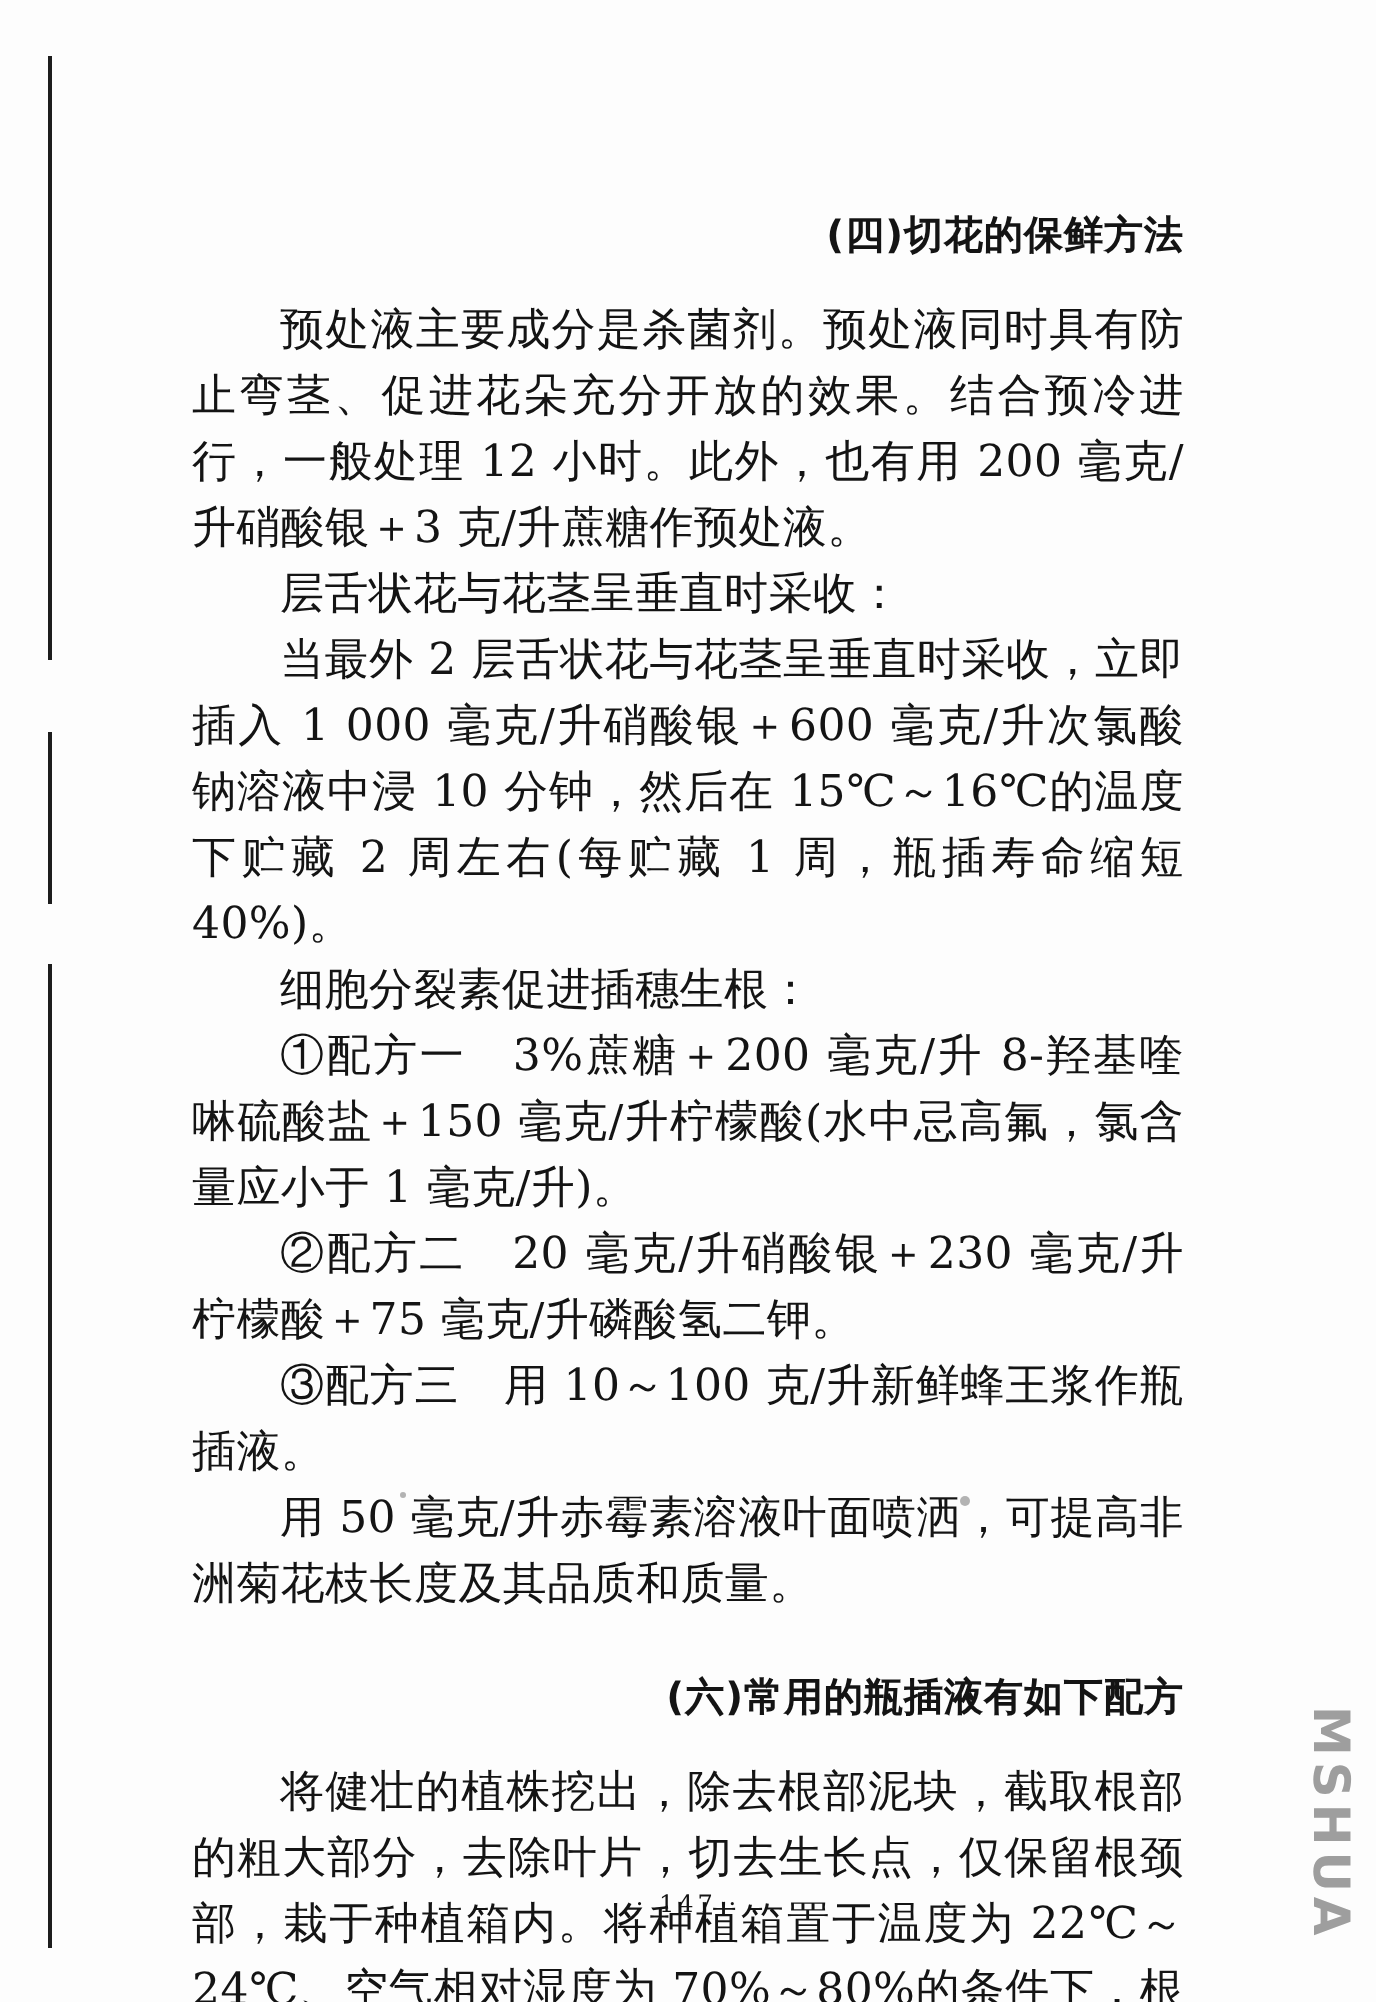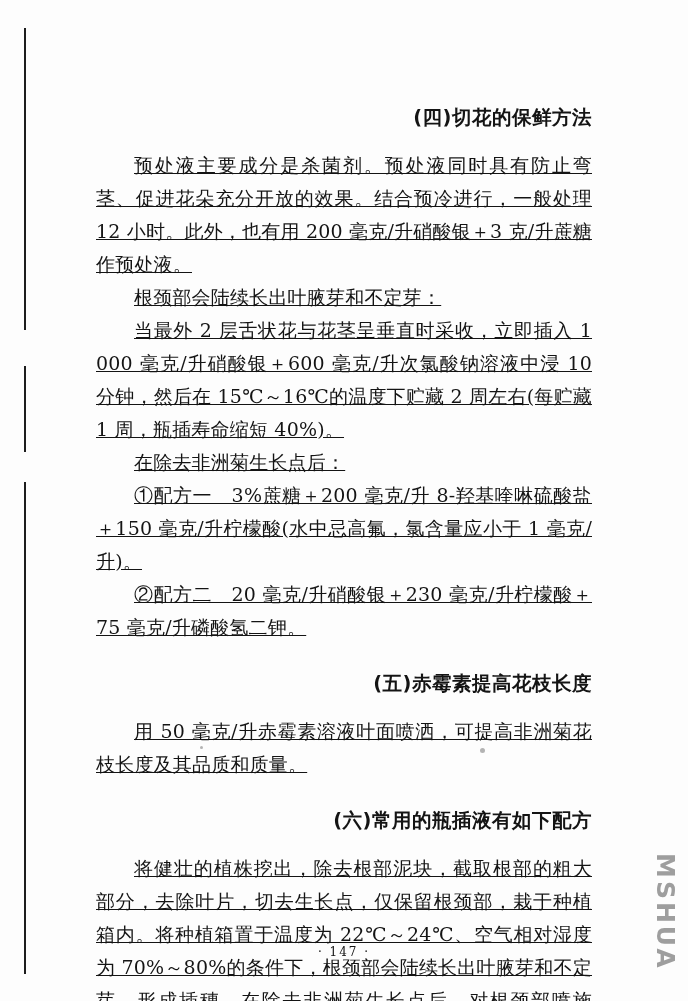--- a/index.html
+++ b/index.html
@@ -60,28 +60,27 @@
     text-align: right;
     margin: 0 0 18px 0;
     letter-spacing: 0.5px;
     font-family: "DejaVu Sans", "Liberation Sans", sans-serif;
   }
   h2.section-heading.spaced-top {
     margin-top: 26px;
   }
 
   p.body-text {
-    font-size: 19px;
+    font-size: 22px;
     line-height: 33px;
     margin: 0;
     text-align: justify;
     text-justify: inter-ideograph;
     text-indent: 2em;
     letter-spacing: 0.2px;
-    text-decoration: underline;
   }
   p.body-text + p.body-text {
     margin-top: 0;
   }
 
   
   .page-number {
     position: absolute;
     left: 0;
     right: 0;
@@ -121,27 +120,27 @@
 <div class="page">
 
   <div class="left-rule"></div>
   <div class="left-rule-gap1"></div>
   <div class="left-rule-gap2"></div>
 
   <div class="content">
 
     <h2 class="section-heading">(四)切花的保鲜方法</h2>
     <p class="body-text">预处液主要成分是杀菌剂。预处液同时具有防止弯茎、促进花朵充分开放的效果。结合预冷进行，一般处理 12 小时。此外，也有用 200 毫克/升硝酸银＋3 克/升蔗糖作预处液。</p>
-    <p class="body-text">根颈部会陆续长出叶腋芽和不定芽：</p>
+    <p class="body-text">层舌状花与花茎呈垂直时采收：</p>
     <p class="body-text">当最外 2 层舌状花与花茎呈垂直时采收，立即插入 1 000 毫克/升硝酸银＋600 毫克/升次氯酸钠溶液中浸 10 分钟，然后在 15℃～16℃的温度下贮藏 2 周左右(每贮藏 1 周，瓶插寿命缩短 40%)。</p>
-    <p class="body-text">在除去非洲菊生长点后：</p>
+    <p class="body-text">细胞分裂素促进插穗生根：</p>
     <p class="body-text">①配方一　3%蔗糖＋200 毫克/升 8-羟基喹啉硫酸盐＋150 毫克/升柠檬酸(水中忌高氟，氯含量应小于 1 毫克/升)。</p>
     <p class="body-text">②配方二　20 毫克/升硝酸银＋230 毫克/升柠檬酸＋75 毫克/升磷酸氢二钾。</p>
+    <p class="body-text">③配方三　用 10～100 克/升新鲜蜂王浆作瓶插液。</p>
 
-    <h2 class="section-heading spaced-top">(五)赤霉素提高花枝长度</h2>
     <p class="body-text">用 50 毫克/升赤霉素溶液叶面喷洒，可提高非洲菊花枝长度及其品质和质量。</p>
 
     <h2 class="section-heading spaced-top">(六)常用的瓶插液有如下配方</h2>
     <p class="body-text">将健壮的植株挖出，除去根部泥块，截取根部的粗大部分，去除叶片，切去生长点，仅保留根颈部，栽于种植箱内。将种植箱置于温度为 22℃～24℃、空气相对湿度为 70%～80%的条件下，根颈部会陆续长出叶腋芽和不定芽，形成插穗。在除去非洲菊生长点后，对根颈部喷施 100 毫克/升 6-苄基氨</p>
 
   </div>
 
   <div class="speckle" style="left:480px; top:748px; width:5px; height:5px;"></div>
   <div class="speckle" style="left:200px; top:746px; width:3px; height:3px;"></div>
 

